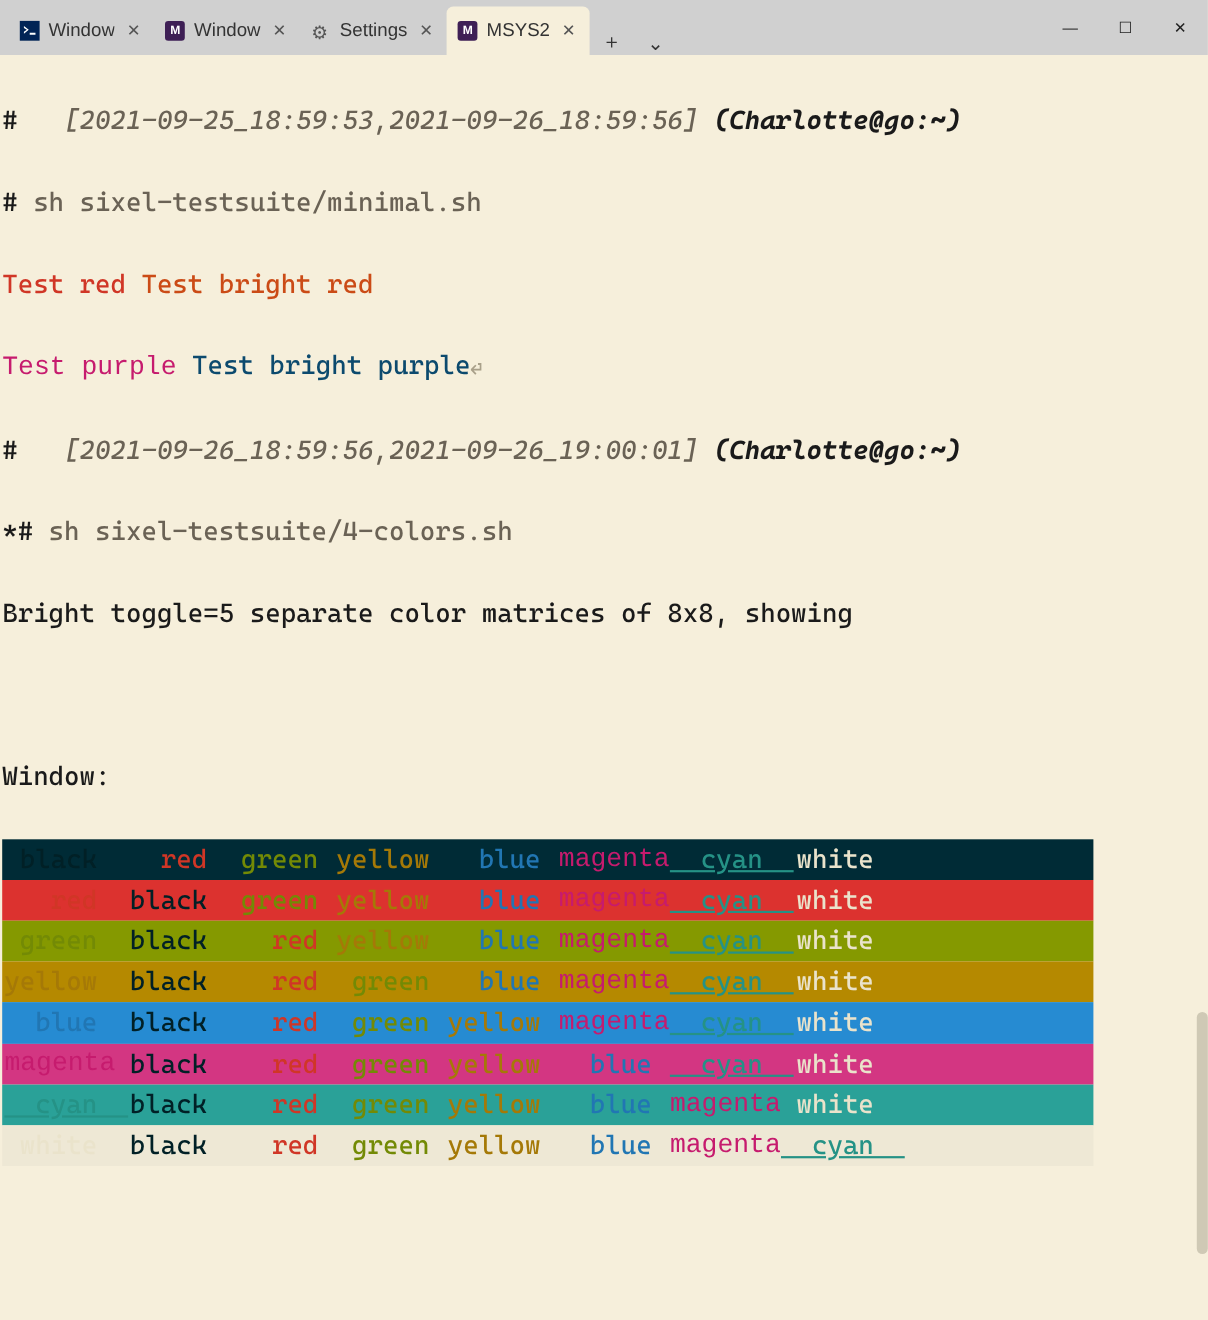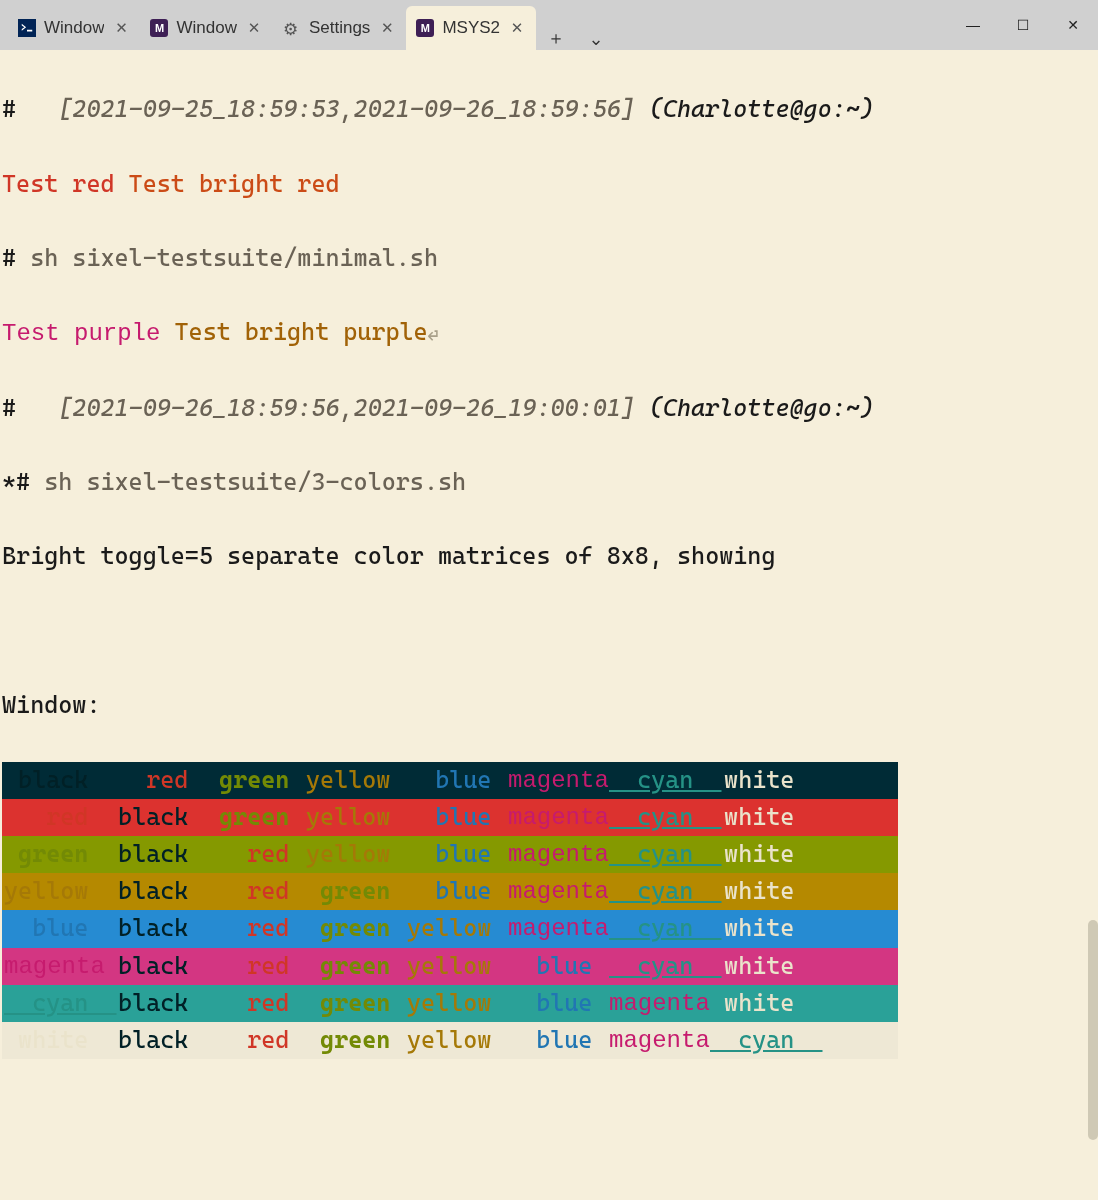--- a/index.html
+++ b/index.html
@@ -54,43 +54,43 @@
     
     .terminal {
       padding: 4px 2px;
       white-space: pre;
       line-height: 1.55;
       font-size: 24px;
       letter-spacing: 0;
     }
     .line { display: block; }
     .italic { font-style: italic; }
-    .bold { font-weight: normal; }
+    .bold { font-weight: bold; }
     .dim { color: #6a6255; }
     
     .fg-black   { color: #012026; }
     .fg-red     { color: #d03626; }
-    .fg-green   { color: #738a05; font-weight: bold; }
+    .fg-green   { color: #738a05; }
     .fg-yellow  { color: #a57907; }
     .fg-blue    { color: #2176b3; }
     .fg-magenta { color: #c61b6e; font-family: Liberation Mono, monospace; }
     .fg-cyan    { color: #259286; text-decoration: underline; }
     .fg-white   { color: #eae3cb; }
     .bg-black   { background: #002b36; }
     .bg-red     { background: #dc322f; }
     .bg-green   { background: #859900; }
     .bg-yellow  { background: #b58900; }
     .bg-blue    { background: #268bd2; }
     .bg-magenta { background: #d33682; }
     .bg-cyan    { background: #2aa198; }
     .bg-white   { background: #eee8d5; }
     .fg-brred     { color: #cb4b16; }
-    .fg-brmagenta { color: #a16207; }
+    .fg-brmagenta { color: #0c4a6e; }
 
-    .row { display: flex; width: 896px; }
+    .row { display: flex; width: 992px; }
     .cell { width: 101px; text-align: left; padding-left: 2px; }
     .cell0 { width: 100px; }
     .cell:nth-child(2){ text-align: left; }
     .smallret { color:#a9a08a; font-size:18px; }
     
     .ps-icon { background:#012456; display:flex;align-items:center;justify-content:center;}
     .ps-icon svg path{fill:#fff;}
     .msys-icon{background:#3e1f55;border-radius:3px;display:flex;align-items:center;justify-content:center;color:#fff;font-size:11px;font-weight:bold;}
     .gear-icon{color:#555;}
     .scrollbar{position:absolute;right:0;top:920px;width:10px;height:220px;background:#cfc9b5;border-radius:5px;}
@@ -131,25 +131,25 @@
   </div>
   <div class="window-controls">
     <div class="window-btn">—</div>
     <div class="window-btn">☐</div>
     <div class="window-btn close">✕</div>
   </div>
 </div>
 
 <div class="terminal">
 <span class="line"><span>#</span>   <span class="italic dim">[2021-09-25_18:59:53,2021-09-26_18:59:56]</span> <span class="bold italic">(Charlotte@go:~)</span></span>
+<span class="line"><span>#</span> <span class="dim">sh sixel-testsuite/minimal.sh</span></span>
 <span class="line"><span class="fg-red">Test red</span> <span class="fg-brred">Test bright red</span></span>
-<span class="line"><span>#</span> <span class="dim">sh sixel-testsuite/minimal.sh</span></span>
 <span class="line"><span class="fg-magenta">Test purple</span> <span class="fg-brmagenta">Test bright purple</span><span class="smallret">⏎</span></span>
 <span class="line"><span>#</span>   <span class="italic dim">[2021-09-26_18:59:56,2021-09-26_19:00:01]</span> <span class="bold italic">(Charlotte@go:~)</span></span>
-<span class="line"><span>*#</span> <span class="dim">sh sixel-testsuite/3-colors.sh</span></span>
+<span class="line"><span>*#</span> <span class="dim">sh sixel-testsuite/4-colors.sh</span></span>
 <span class="line">Bright toggle=5 separate color matrices of 8x8, showing</span>
 <span class="line">&nbsp;</span>
 <span class="line">Window:</span>
 <div id="normal-matrix"><div class="row bg-black"><span class="cell cell0 fg-black"> black  </span><span class="cell fg-red">   red  </span><span class="cell fg-green"> green  </span><span class="cell fg-yellow">yellow  </span><span class="cell fg-blue">  blue  </span><span class="cell fg-magenta">magenta</span><span class="cell fg-cyan">  cyan  </span><span class="cell fg-white"> white </span></div><div class="row bg-red"><span class="cell cell0 fg-red">   red  </span><span class="cell fg-black"> black  </span><span class="cell fg-green"> green  </span><span class="cell fg-yellow">yellow  </span><span class="cell fg-blue">  blue  </span><span class="cell fg-magenta">magenta</span><span class="cell fg-cyan">  cyan  </span><span class="cell fg-white"> white </span></div><div class="row bg-green"><span class="cell cell0 fg-green"> green  </span><span class="cell fg-black"> black  </span><span class="cell fg-red">   red  </span><span class="cell fg-yellow">yellow  </span><span class="cell fg-blue">  blue  </span><span class="cell fg-magenta">magenta</span><span class="cell fg-cyan">  cyan  </span><span class="cell fg-white"> white </span></div><div class="row bg-yellow"><span class="cell cell0 fg-yellow">yellow  </span><span class="cell fg-black"> black  </span><span class="cell fg-red">   red  </span><span class="cell fg-green"> green  </span><span class="cell fg-blue">  blue  </span><span class="cell fg-magenta">magenta</span><span class="cell fg-cyan">  cyan  </span><span class="cell fg-white"> white </span></div><div class="row bg-blue"><span class="cell cell0 fg-blue">  blue  </span><span class="cell fg-black"> black  </span><span class="cell fg-red">   red  </span><span class="cell fg-green"> green  </span><span class="cell fg-yellow">yellow  </span><span class="cell fg-magenta">magenta</span><span class="cell fg-cyan">  cyan  </span><span class="cell fg-white"> white </span></div><div class="row bg-magenta"><span class="cell cell0 fg-magenta">magenta</span><span class="cell fg-black"> black  </span><span class="cell fg-red">   red  </span><span class="cell fg-green"> green  </span><span class="cell fg-yellow">yellow  </span><span class="cell fg-blue">  blue  </span><span class="cell fg-cyan">  cyan  </span><span class="cell fg-white"> white </span></div><div class="row bg-cyan"><span class="cell cell0 fg-cyan">  cyan  </span><span class="cell fg-black"> black  </span><span class="cell fg-red">   red  </span><span class="cell fg-green"> green  </span><span class="cell fg-yellow">yellow  </span><span class="cell fg-blue">  blue  </span><span class="cell fg-magenta">magenta</span><span class="cell fg-white"> white </span></div><div class="row bg-white"><span class="cell cell0 fg-white"> white </span><span class="cell fg-black"> black  </span><span class="cell fg-red">   red  </span><span class="cell fg-green"> green  </span><span class="cell fg-yellow">yellow  </span><span class="cell fg-blue">  blue  </span><span class="cell fg-magenta">magenta</span><span class="cell fg-cyan">  cyan  </span></div></div>
 <span class="line">&nbsp;</span>
 
 
 
 </div>
 <div class="scrollbar"></div>

